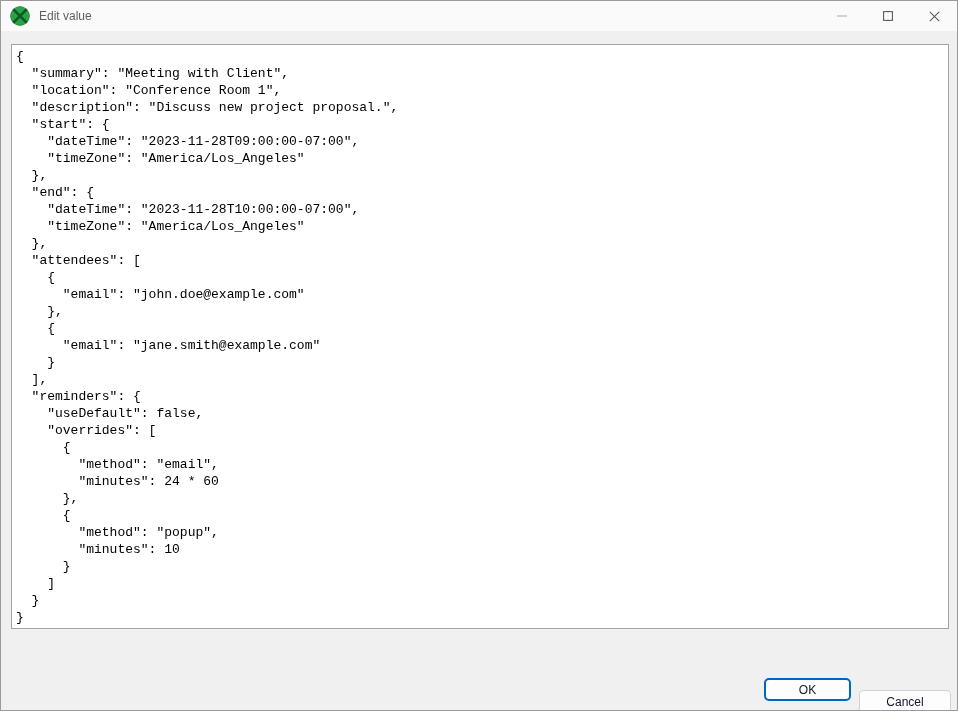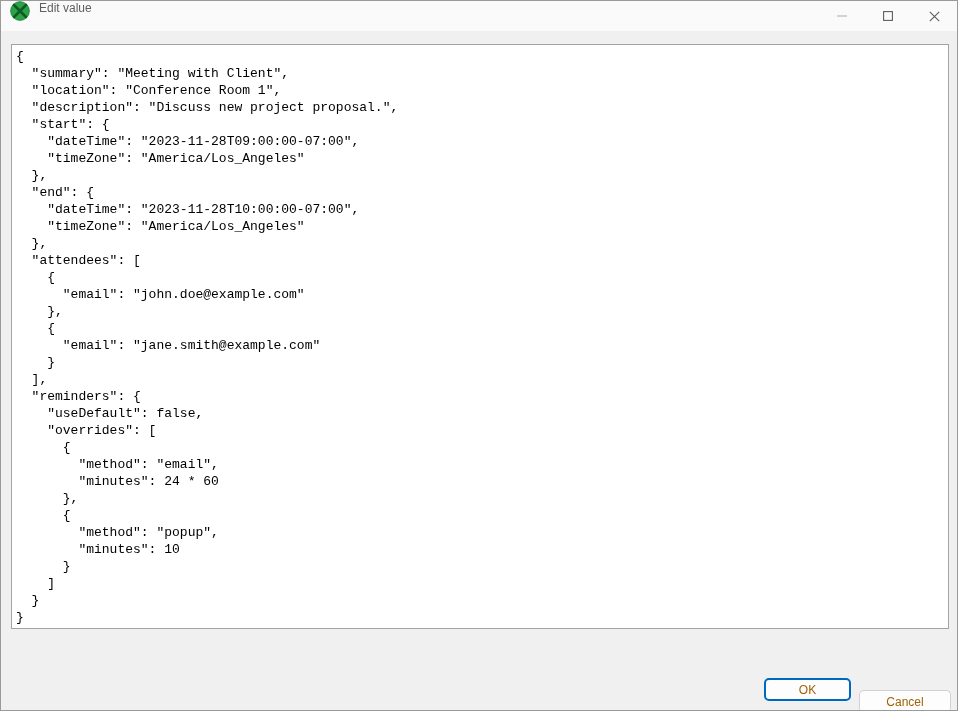--- a/index.html
+++ b/index.html
@@ -15,20 +15,21 @@
     font-family: "Liberation Sans", sans-serif;
   }
 
   
   .titlebar {
     position: absolute;
     left: 0; top: 0; right: 0;
     height: 30px;
     background: var(--titlebar_bg, #fafafa);
     display: flex;
+    align-items: center;
   }
   .app-icon {
     width: 20px; height: 20px;
     margin-left: 9px;
     display: inline-flex;
   }
   .title-text {
     margin-left: 9px;
     font-size: 12px;
     color: var(--title_text, #5f5f5f);
@@ -68,21 +69,21 @@
 
   
   .btn {
     position: absolute;
     top: 677px;
     height: 23px;
     border-radius: 5px;
     background: #fdfdfd;
     font-family: "Liberation Sans", sans-serif;
     font-size: 12px;
-    color: #a16207;
+    color: #0f172a;
     padding: 0;
     line-height: 1;
     cursor: default;
   }
   .btn-ok {
     left: 763px;
     width: 87px;
     border: 2px solid var(--ok_border, #0067c0);
   }
   .btn-cancel {

